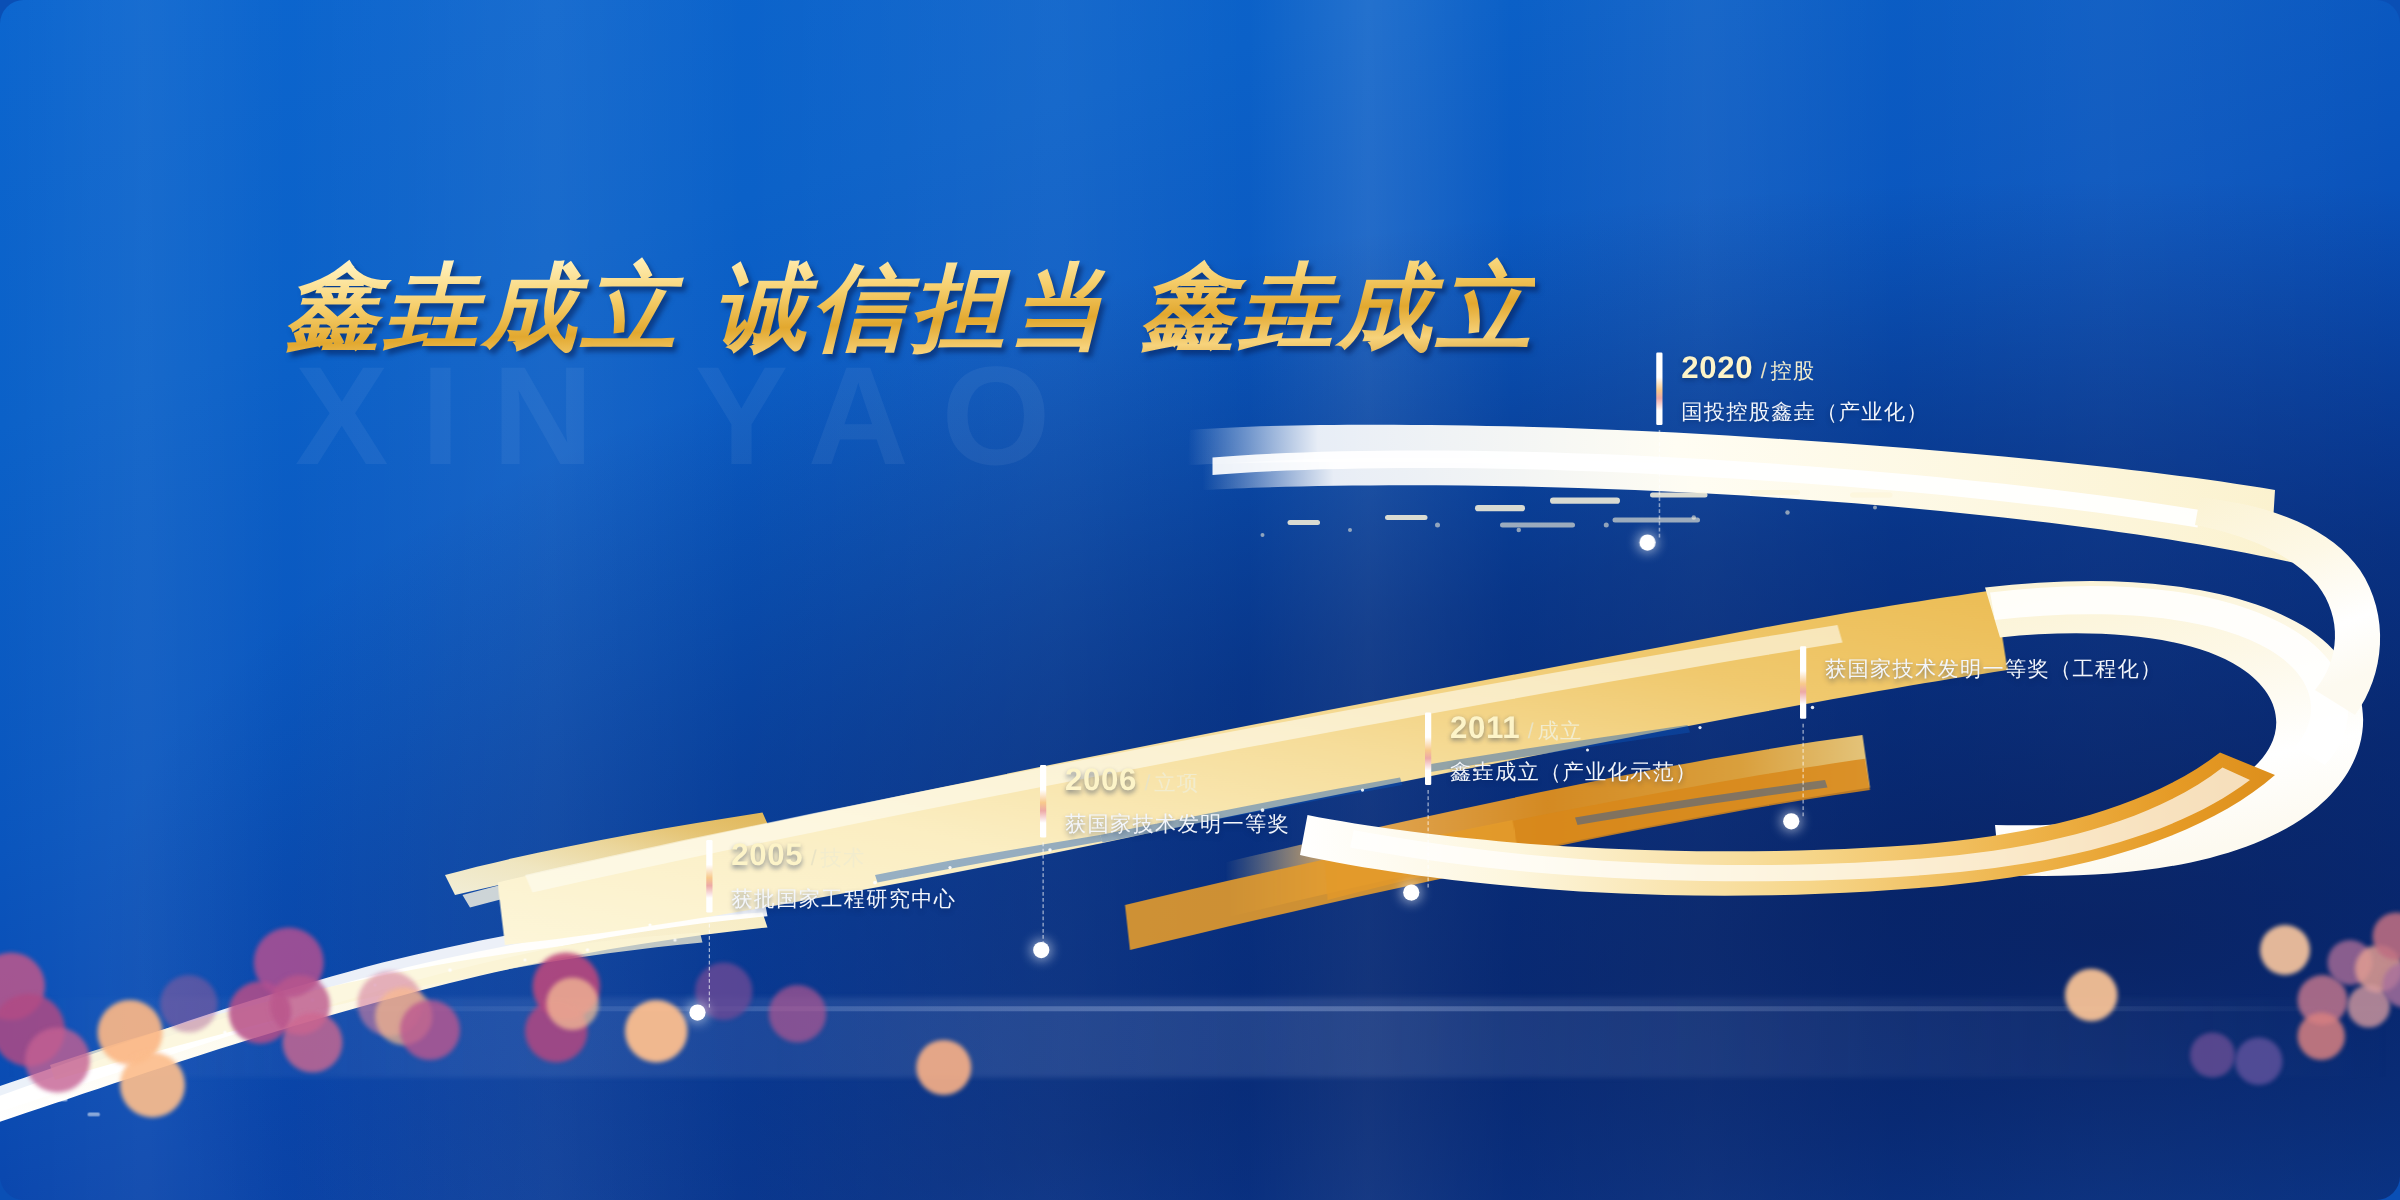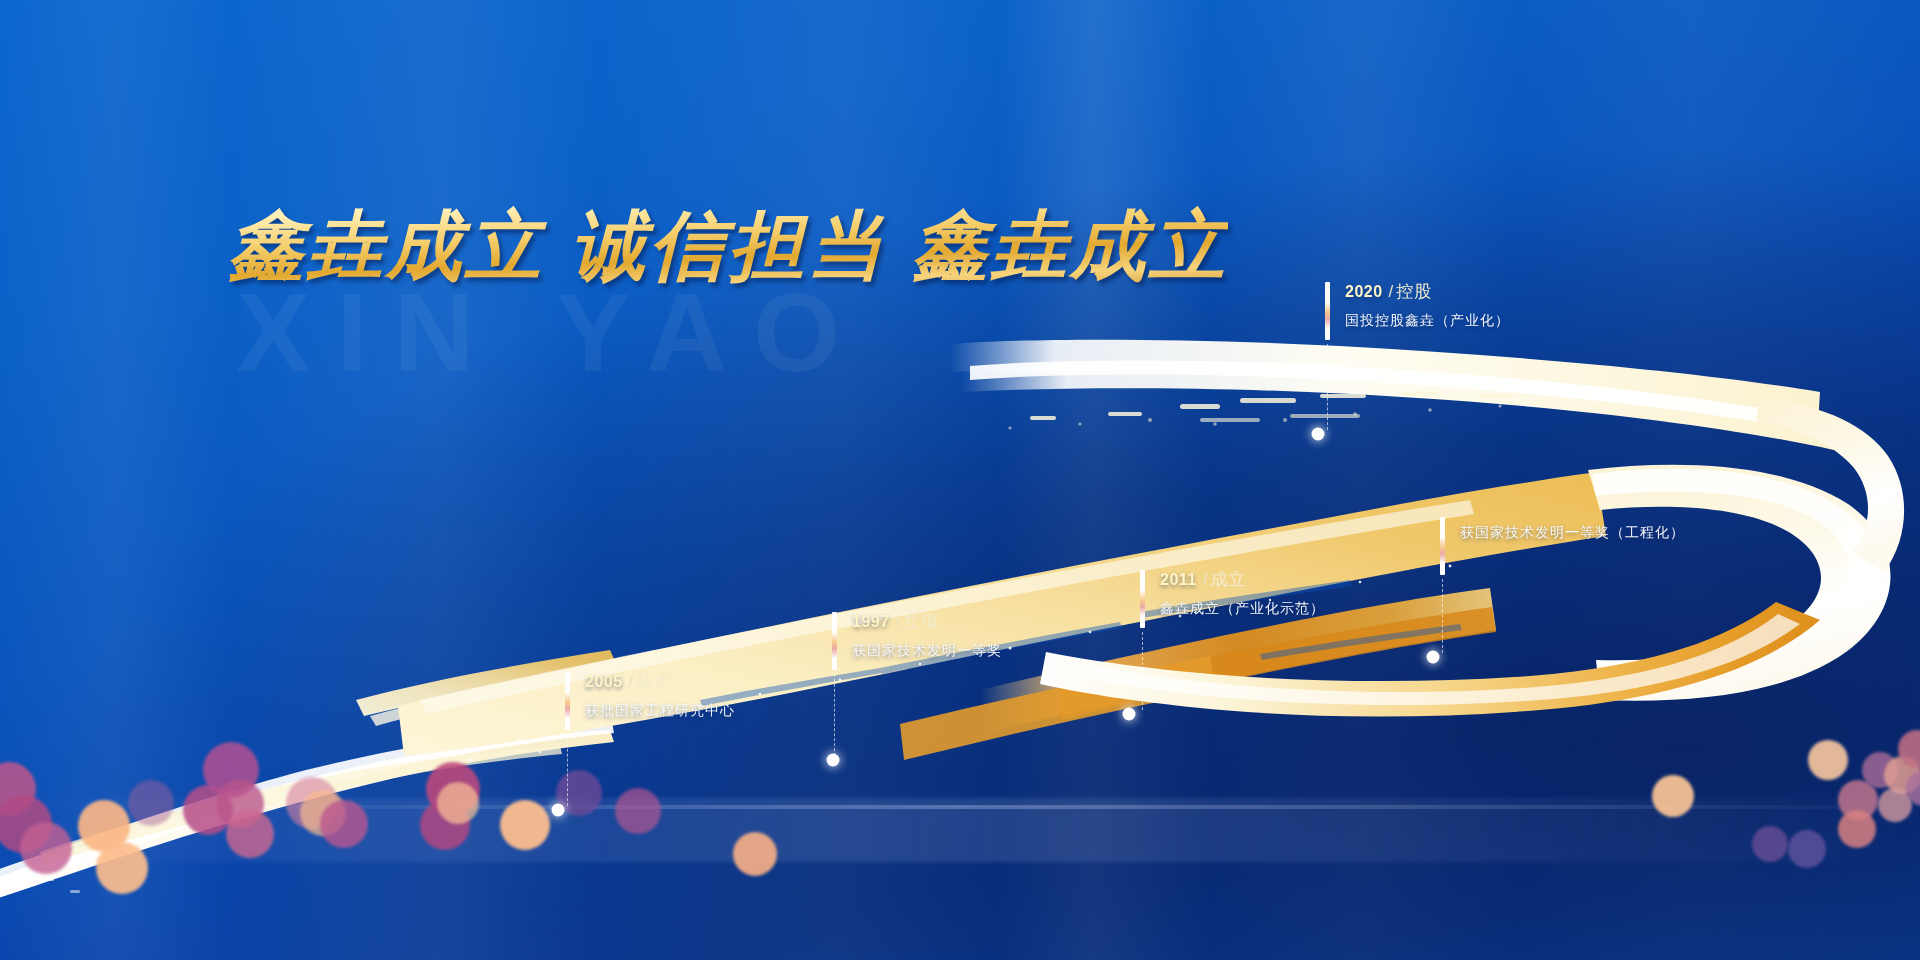--- a/index.html
+++ b/index.html
@@ -21,20 +21,21 @@
         rgba(255,255,255,.05) 44%,
         rgba(255,255,255,.00) 52%,
         rgba(255,255,255,.10) 57%,
         rgba(255,255,255,.00) 63%,
         rgba(255,255,255,.06) 71%,
         rgba(255,255,255,.00) 79%,
         rgba(255,255,255,.04) 88%,
         rgba(255,255,255,.00) 100%),
       
       linear-gradient(163deg, #0c66cf 0%, #0b61c8 22%, #0a55bd 44%, #0a47ae 62%, #0b3f9e 76%, #0d44a8 88%, #0f52bd 100%);
+    border-radius: 19px;
   }
 
   
   .lightband {
     position:absolute; left:0; right:0; top:798px; height:64px;
     background:linear-gradient(90deg, rgba(255,255,255,0) 0%, rgba(190,205,245,.09) 18%, rgba(190,205,245,.14) 52%, rgba(190,205,245,.06) 82%, rgba(255,255,255,0) 100%);
     filter:blur(2px);
   }
   .lightband2 {
     position:absolute; left:180px; right:0; top:805px; height:4px;
@@ -75,28 +76,28 @@
   .bokeh { position:absolute; border-radius:50%; filter:blur(1.5px); }
 
   
   .marker { position:absolute; }
   .bar {
     position:absolute; left:0; top:0; width:5px; height:58px; border-radius:1px;
     background:linear-gradient(180deg,#ffffff 0%,#ffffff 34%,#f8c98c 52%,#eda9a6 63%,#ffffff 80%,#ffffff 100%);
   }
   .mtext { position:absolute; left:20px; top:-2px; white-space:nowrap; }
   .myear {
-    font-size:16px; font-weight:bold; letter-spacing:.5px;
+    font-size:25px; font-weight:bold; letter-spacing:.5px;
     color:#fdf4c8; display:inline-block; vertical-align:baseline;
     text-shadow:0 2px 4px rgba(4,28,80,.45);
   }
   .mslash { font-size:17px; color:#e9e3c4; margin:0 3px 0 6px; }
   .mtag { font-size:17px; color:#f2eccd; letter-spacing:1px; }
   .mdesc {
-    margin-top:9px; font-size:14px; letter-spacing:1px; white-space:nowrap;
+    margin-top:9px; font-size:17px; letter-spacing:1px; white-space:nowrap;
     color:#f3f6fb; text-shadow:0 2px 4px rgba(4,28,80,.45);
   }
   .dash {
     position:absolute; left:1px; width:0; border-left:1px dashed rgba(255,255,255,.62);
   }
   .dot {
     position:absolute; width:13px; height:13px; border-radius:50%;
     background:#ffffff; box-shadow:0 0 9px 2px rgba(255,255,255,.55);
     transform:translate(-50%,-50%);
   }
@@ -385,21 +386,21 @@
         <div class="mtext">
           <div><span class="myear">2005</span><span class="mslash">/</span><span class="mtag">技术</span></div>
           <div class="mdesc">获批国家工程研究中心</div>
         </div>
       </div>
       <div class="dash" style="left: 567px; top: 734px; height: 72px; position: absolute;"></div>
       <div class="dot" style="left: 558px; top: 810px;"></div>
       <div class="marker" style="left: 832px; top: 612px;">
         <div class="bar" style="height: 58px;"></div>
         <div class="mtext">
-          <div><span class="myear">1997</span><span class="mslash">/</span><span class="mtag">立项</span></div>
+          <div><span class="myear">2006</span><span class="mslash">/</span><span class="mtag">立项</span></div>
           <div class="mdesc">获国家技术发明一等奖</div>
         </div>
       </div>
       <div class="dash" style="left: 834px; top: 674px; height: 82px; position: absolute;"></div>
       <div class="dot" style="left: 833px; top: 760px;"></div>
       <div class="marker" style="left: 1140px; top: 570px;">
         <div class="bar" style="height: 58px;"></div>
         <div class="mtext">
           <div><span class="myear">2011</span><span class="mslash">/</span><span class="mtag">成立</span></div>
           <div class="mdesc">鑫垚成立（产业化示范）</div>

